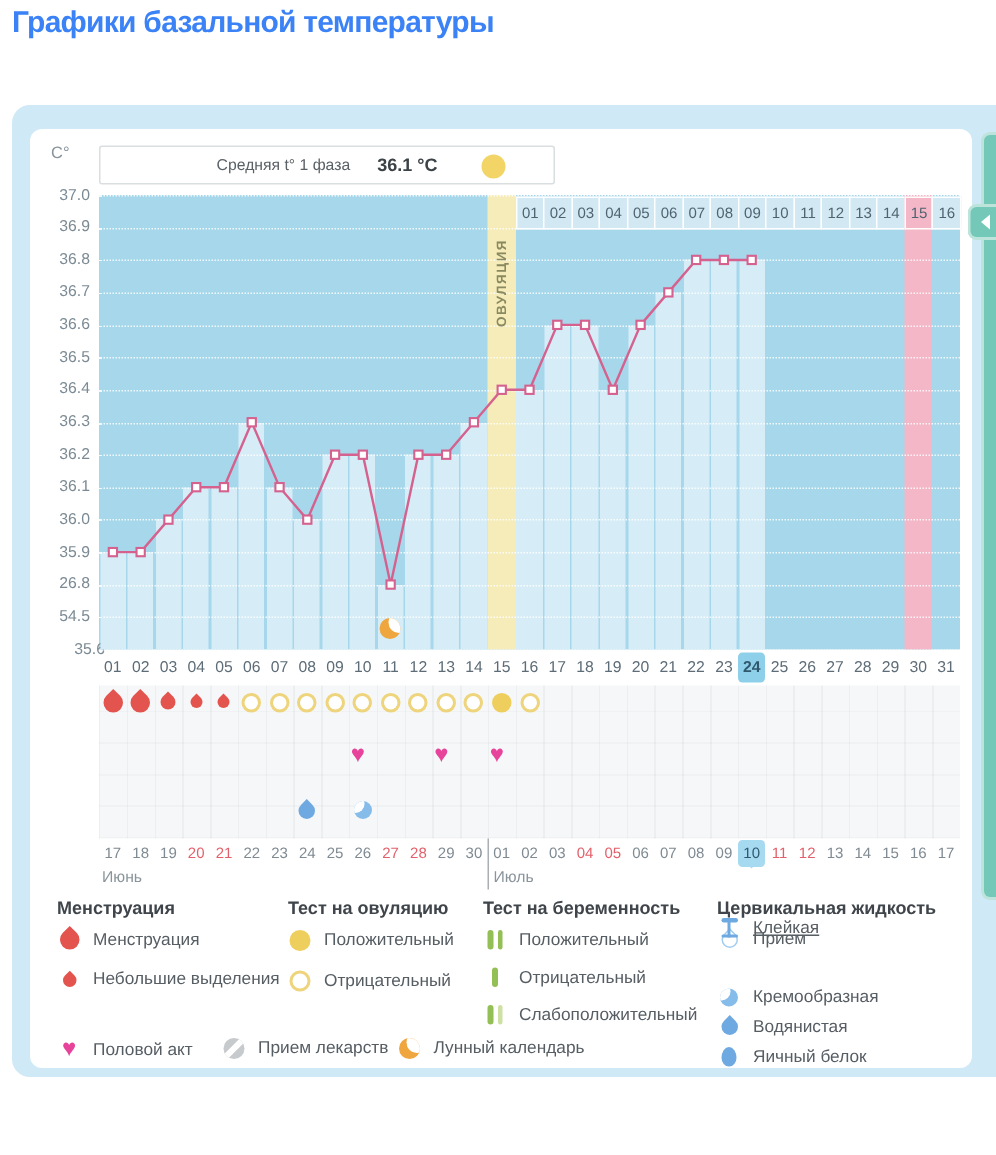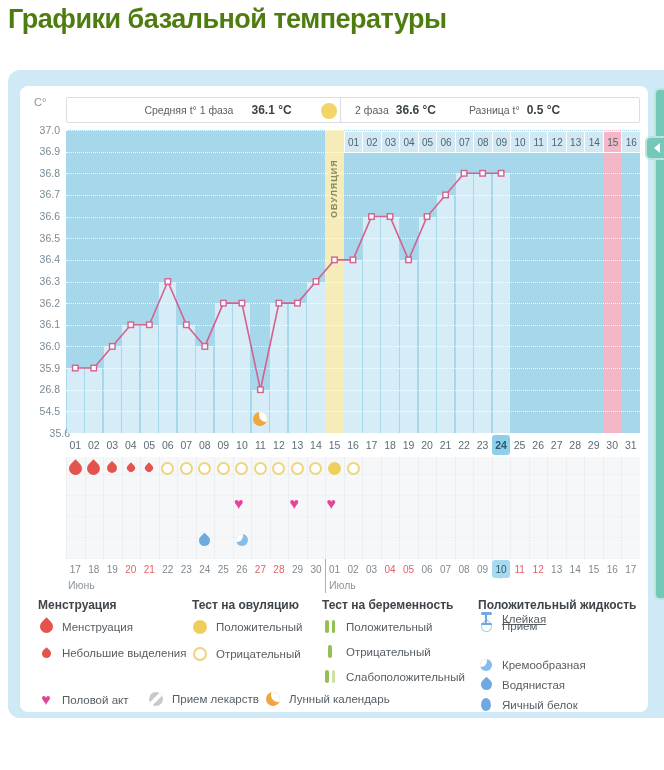--- a/index.html
+++ b/index.html
@@ -1,18 +1,18 @@
 <!DOCTYPE html>
 <html style="--panel-bg: #cfe9f6; --chart-bg: #a6d7eb; --column-fill: #d6edf8; --ovulation-column: #f6ecba; --period-column: #f3b7c8; --line: #d5618e; --menstruation: #e2544d; --test-yellow: #eecf5e; --test-yellow-outline: #eed47c; --heart: #e7439b; --fluid: #6fa9e1; --fluid-light: #85bce9; --preg: #94bf55; --preg-weak: #cfe0a4; --moon: #f0a63f; --pill: #c7cacc; --today-cell: #8ecfe9; --date-today: #a6daf1; --weekend: #e3606b; --teal: #74c8b8;"><head>
 <meta charset="utf-8">
 <style>
   html,body{margin:0;padding:0;background:#fff;}
   body{font-family:"Liberation Sans","DejaVu Sans",sans-serif;}
   .stage{position:relative;width:664px;height:770px;overflow:hidden;background:#fff;}
-  .title{position:absolute;left:8px;top:4px;font-size:27px;font-weight:700;letter-spacing:-0.5px;color:#4d7c0f;margin:0;}
+  .title{position:absolute;left:8px;top:4px;font-size:20px;font-weight:700;letter-spacing:-0.5px;color:#3b82f6;margin:0;}
   .panel{position:absolute;left:8px;top:70px;width:656px;height:648px;background:var(--panel-bg,#cfe9f6);border-radius:12px 0 0 12px;}
   .card{position:absolute;left:20px;top:86px;width:628px;height:626px;background:#fff;border-radius:8px;}
   .unit{position:absolute;left:34px;top:96px;font-size:11px;color:#88939b;}
   .hbox{position:absolute;top:97px;height:26px;background:#fff;border:1px solid #d9dee1;border-radius:2px;display:flex;align-items:center;box-sizing:border-box;}
   .hbox1{left:66px;width:304px;justify-content:center;gap:18px;}
   .hbox2{left:340px;width:300px;padding-left:14px;gap:7px;}
   .hlabel{font-size:10.5px;color:#5a6166;}
   .hval{font-size:12px;font-weight:700;color:#3c4347;}
   .gapl{margin-left:26px;}
   .ovu-dot{position:absolute;left:321px;top:103px;width:16px;height:16px;border-radius:50%;background:#f2d566;}
@@ -75,26 +75,20 @@
   <div class="panel"></div>
   <div class="card"></div>
 
   <div class="unit">C°</div>
 
   <div class="hbox hbox1">
     <span class="hlabel">Средняя t° 1 фаза</span>
     <span class="hval">36.1 °C</span>
   </div>
   <div class="ovu-dot"></div>
-  <div class="hbox hbox2">
-    <span class="hlabel">2 фаза</span>
-    <span class="hval">36.6 °C</span>
-    <span class="hlabel gapl">Разница t°</span>
-    <span class="hval">0.5 °C</span>
-  </div>
 
   <div class="plot" id="plot">
       <div class="ucol" style="left: 0.7px; top: 238.071px; width: 17.1161px; height: 64.9286px;"></div>
       <div class="ucol" style="left: 19.2161px; top: 238.071px; width: 17.1161px; height: 64.9286px;"></div>
       <div class="ucol" style="left: 37.7323px; top: 216.429px; width: 17.1161px; height: 86.5714px;"></div>
       <div class="ucol" style="left: 56.2484px; top: 194.786px; width: 17.1161px; height: 108.214px;"></div>
       <div class="ucol" style="left: 74.7645px; top: 194.786px; width: 17.1161px; height: 108.214px;"></div>
       <div class="ucol" style="left: 93.2806px; top: 151.5px; width: 17.1161px; height: 151.5px;"></div>
       <div class="ucol" style="left: 111.797px; top: 194.786px; width: 17.1161px; height: 108.214px;"></div>
       <div class="ucol" style="left: 130.313px; top: 216.429px; width: 17.1161px; height: 86.5714px;"></div>
@@ -315,21 +309,21 @@
       </div>
       <div class="legitem" style="left: 322px; top: 670px;">
         <span class="icwrap">
           <span class="barpair">
             <span class="i-bar"></span>
             <span class="i-bar weak"></span>
           </span>
         </span>
         <span>Слабоположительный</span>
       </div>
-      <div class="leghead" style="left: 478px; top: 598px;">Положительный жидкость</div>
+      <div class="leghead" style="left: 478px; top: 598px;">Цервикальная жидкость</div>
       <div class="legitem" style="left: 478px; top: 620px;">
         <span class="icwrap">
           <span class="teardrop drop-outline" style="width: 11px; height: 11px;"></span>
         </span>
         <span>Прием</span>
       </div>
       <div class="legitem" style="left: 478px; top: 612px; text-decoration: underline;">
         <span class="icwrap">
           <span class="i-sticky"></span>
         </span>

